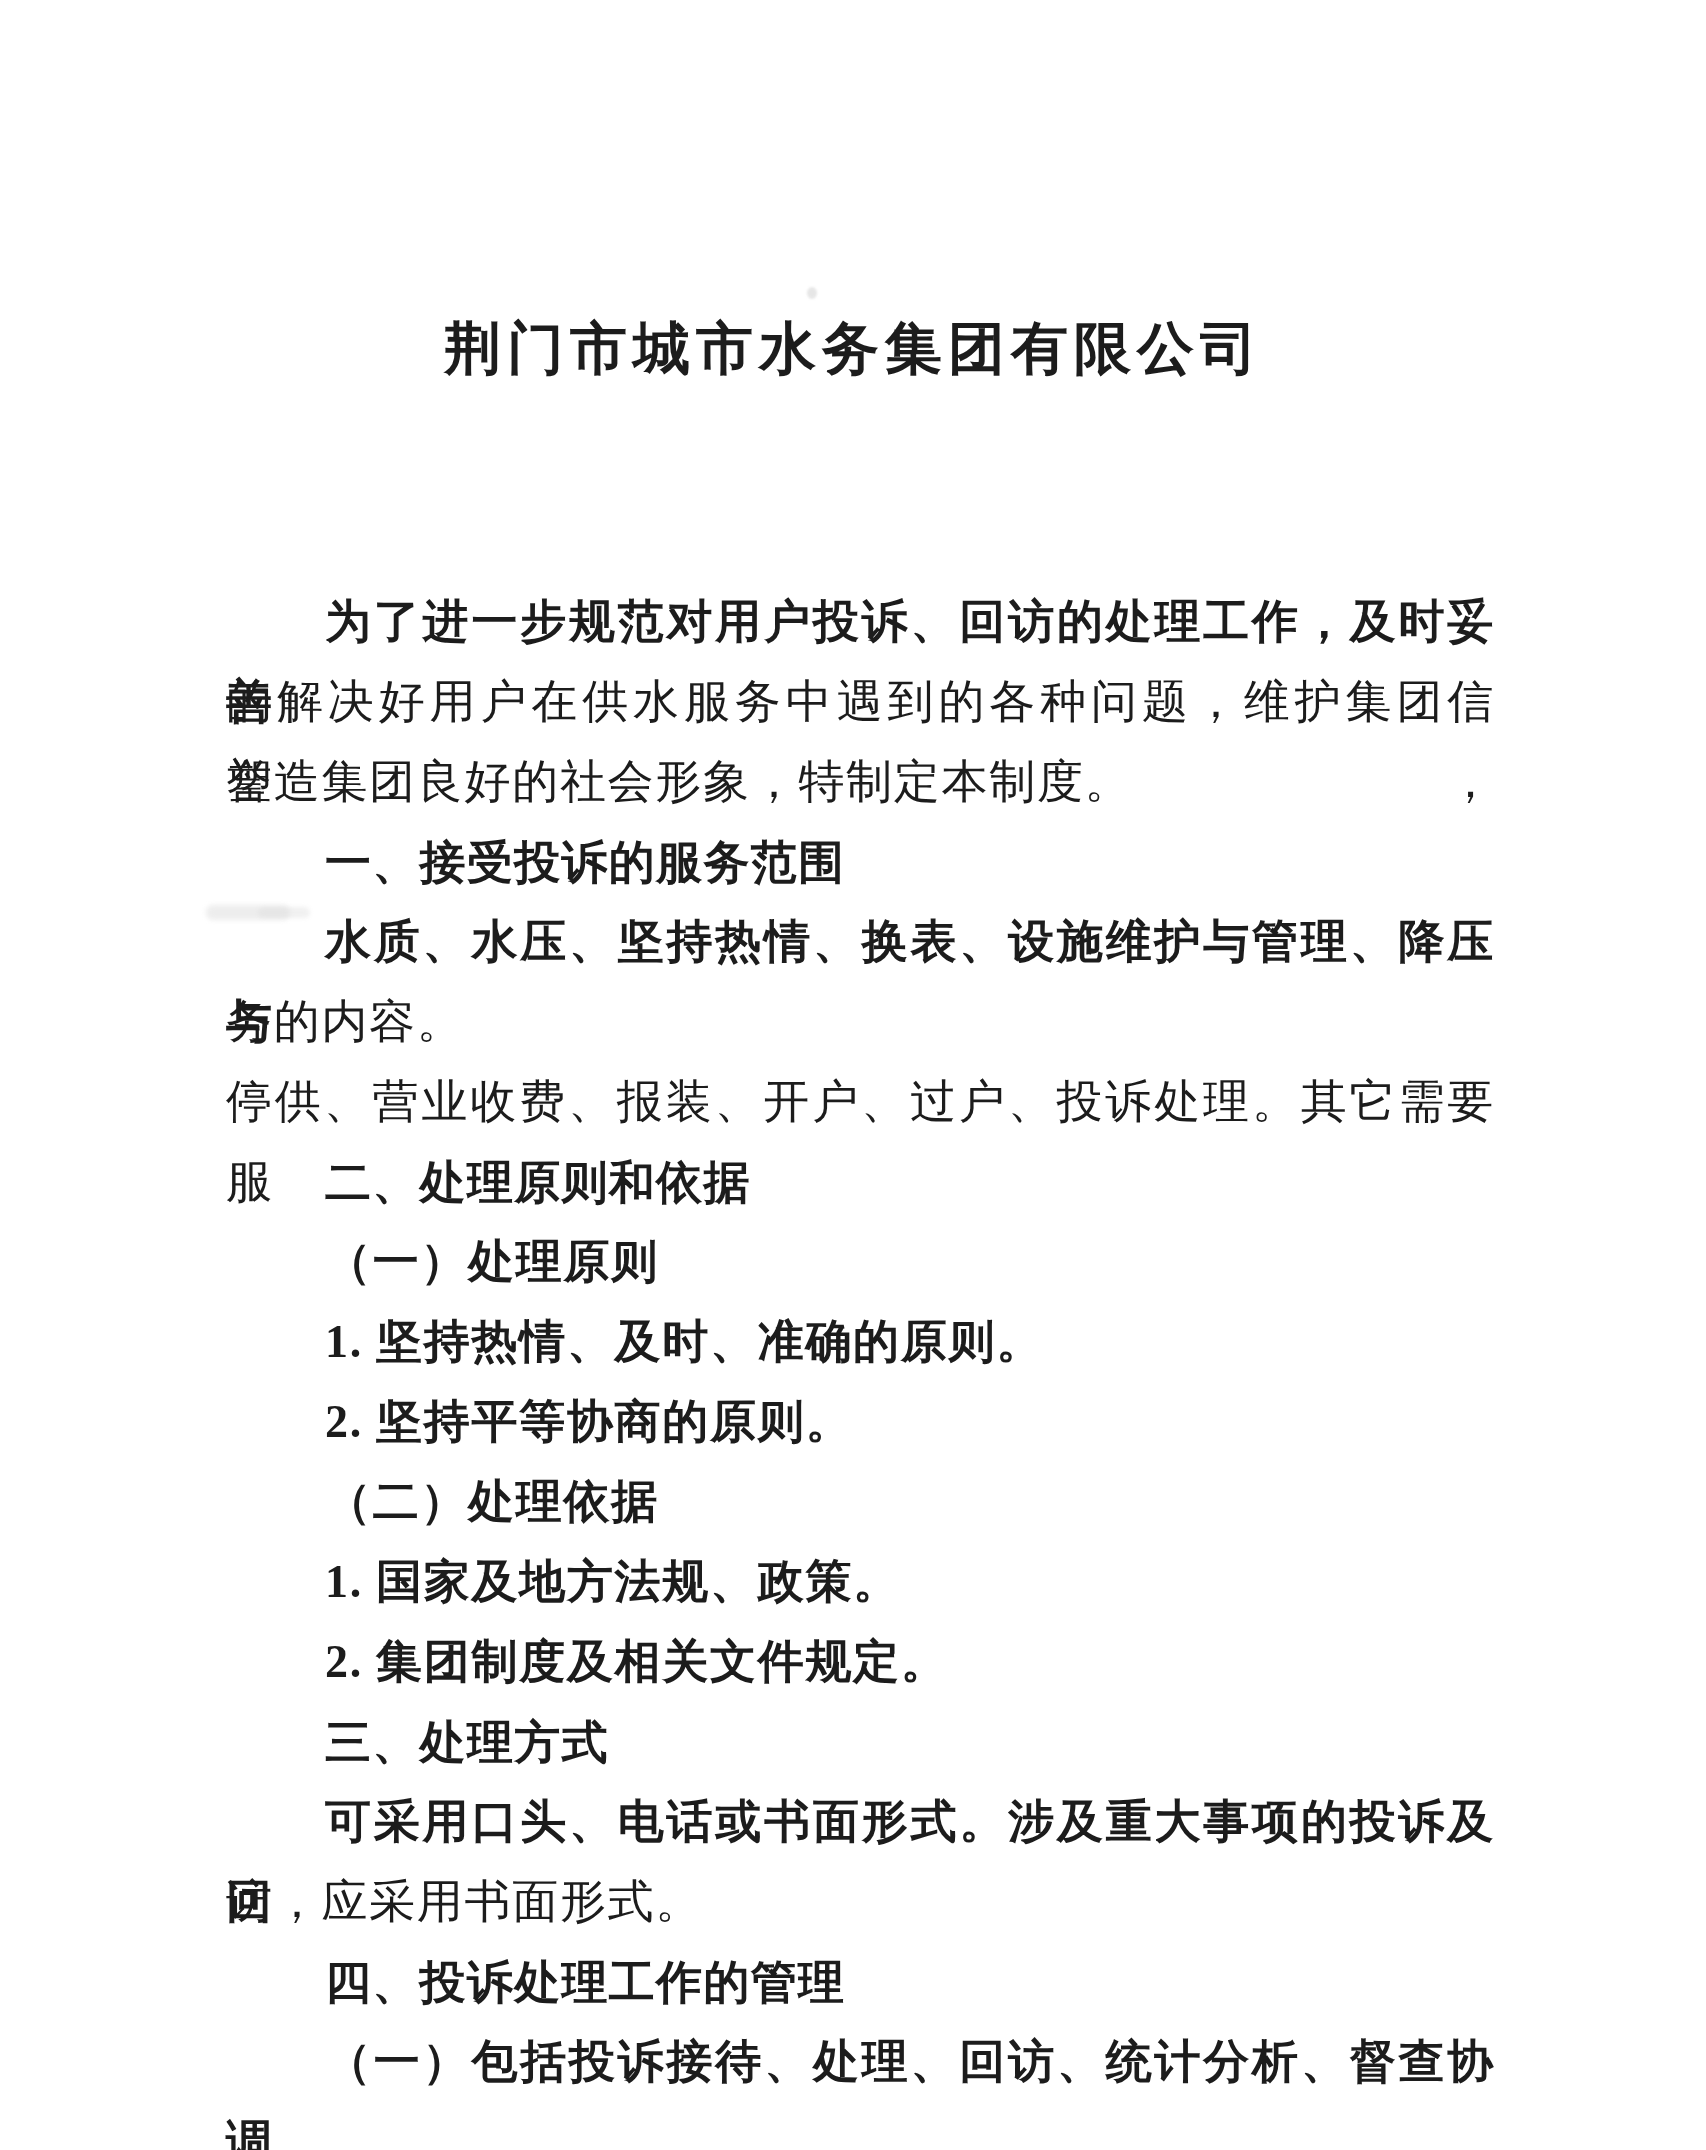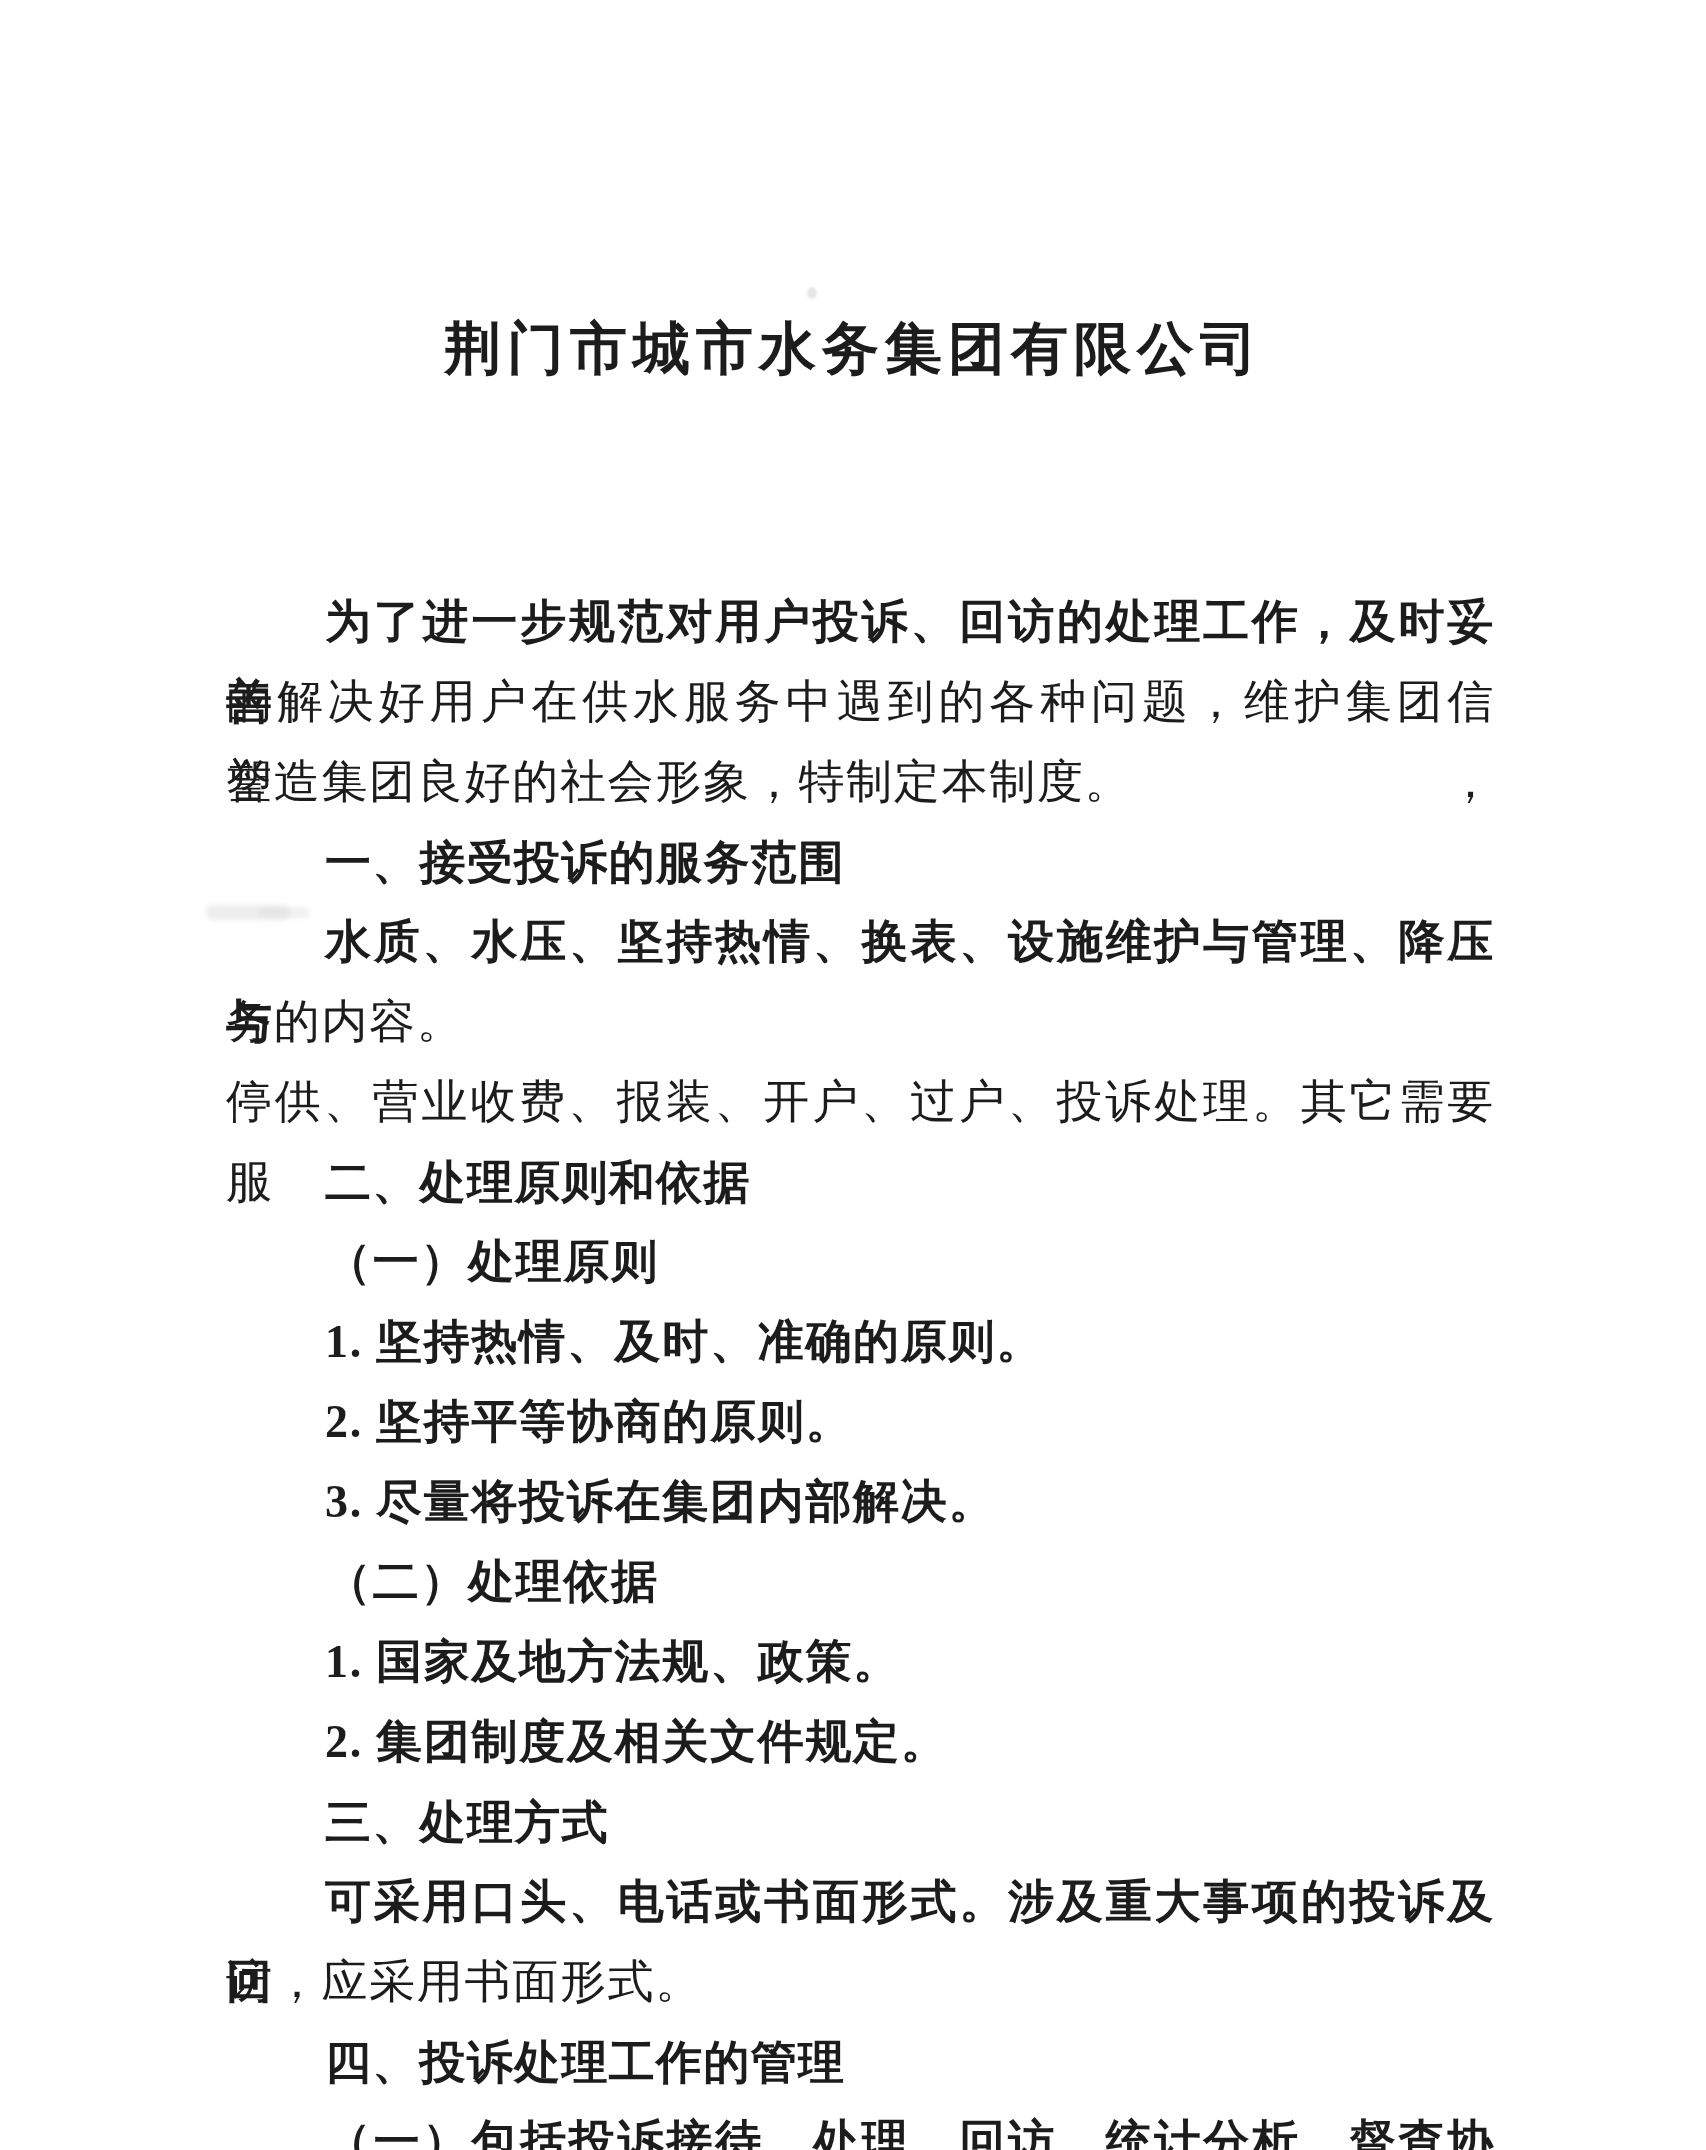--- a/index.html
+++ b/index.html
@@ -112,21 +112,20 @@
     <div class="line justify">的解决好用户在供水服务中遇到的各种问题，维护集团信誉，</div>
     <div class="line">塑造集团良好的社会形象，特制定本制度。</div>
     <div class="line heading indent">一、接受投诉的服务范围</div>
     <div class="line indent justify">水质、水压、坚持热情、换表、设施维护与管理、降压与</div>
     <div class="line">务的内容。</div>
     <div class="line justify">停供、营业收费、报装、开户、过户、投诉处理。其它需要服</div>
     <div class="line heading indent">二、处理原则和依据</div>
     <div class="line indent">（一）处理原则</div>
     <div class="line indent">1. 坚持热情、及时、准确的原则。</div>
     <div class="line indent">2. 坚持平等协商的原则。</div>
-    <div class="line indent">3. 尽量将投诉在集团内部解决。</div>
     <div class="line indent">（二）处理依据</div>
     <div class="line indent">1. 国家及地方法规、政策。</div>
     <div class="line indent">2. 集团制度及相关文件规定。</div>
     <div class="line heading indent">三、处理方式</div>
     <div class="line indent justify">可采用口头、电话或书面形式。涉及重大事项的投诉及回</div>
     <div class="line">访，应采用书面形式。</div>
     <div class="line heading indent">四、投诉处理工作的管理</div>
     <div class="line indent justify">（一）包括投诉接待、处理、回访、统计分析、督查协调、</div>
   </div>
 

